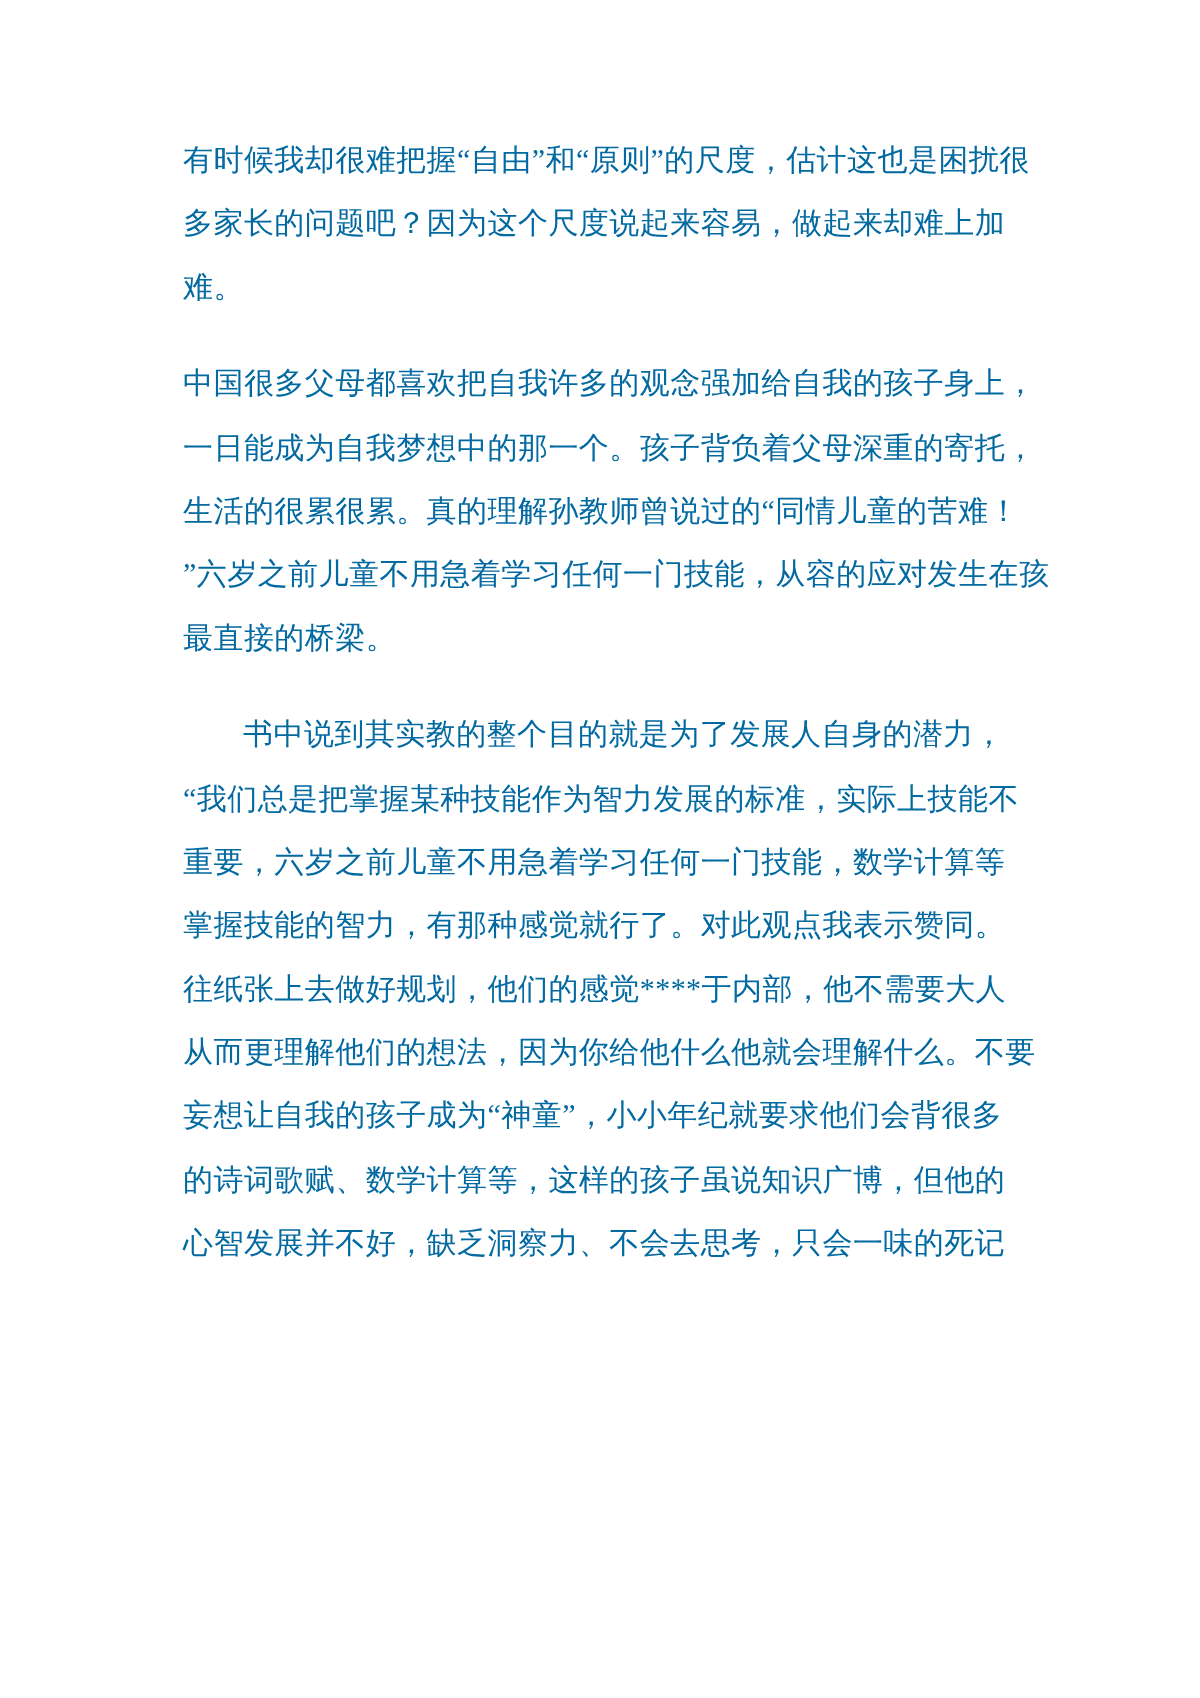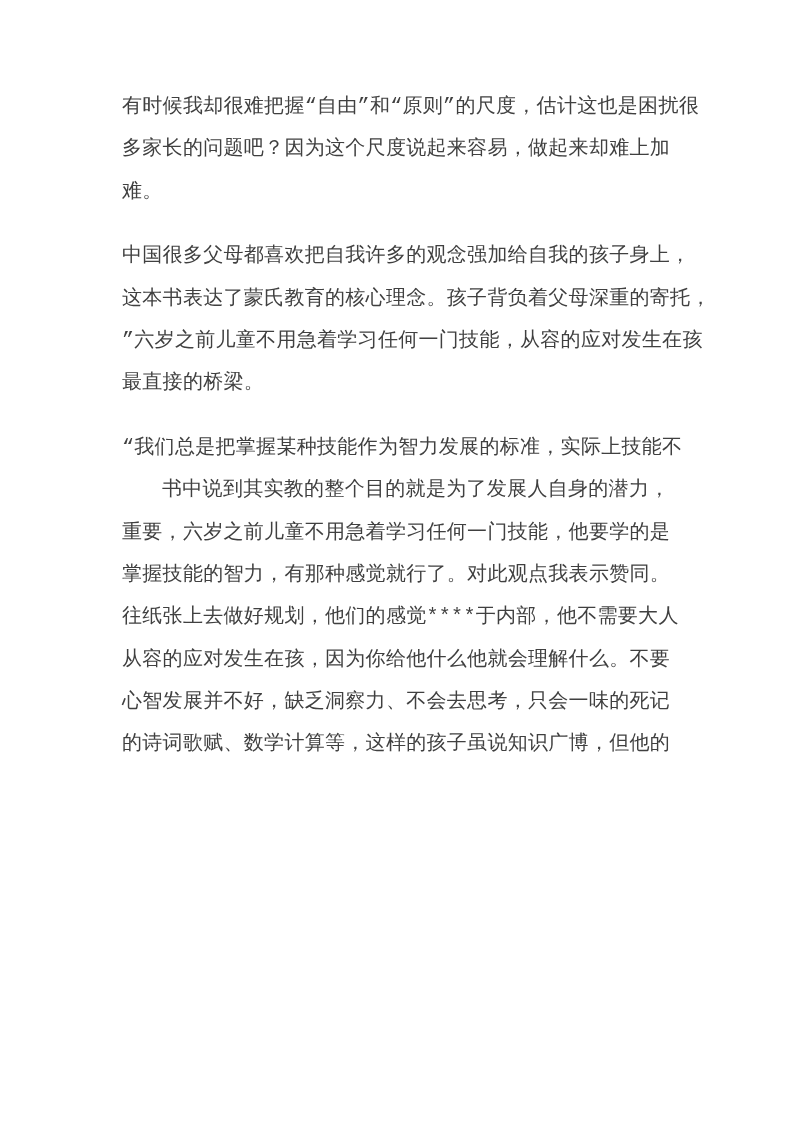--- a/index.html
+++ b/index.html
@@ -1,48 +1,50 @@
 <!DOCTYPE html>
 <html><head>
   <meta charset="utf-8">
   <style>
     html, body { margin: 0; padding: 0; background: #ffffff; }
     body { width: 800px; height: 1132px; position: relative; overflow: hidden; }
     .page {
       position: absolute; left: 122px; top: 97px; width: 570px;
-      font-family: Liberation Mono, monospace;
-      font-size: 20px; color: #404040;
+      font-family: Liberation Serif, serif;
+      font-size: 20px; color: #0369a1;
     }
     .line {
       height: 20px; line-height: 20px; white-space: nowrap;
       margin-bottom: 22.4px; letter-spacing: 0.3px;
     }
     .line.indent { padding-left: 40px; }
     .para-gap { height: 22px; }
   </style>
 </head>
 <body>
 
 <div class="page">
   <div>
     <div class="line">有时候我却很难把握“自由”和“原则”的尺度，估计这也是困扰很</div>
     <div class="line">多家长的问题吧？因为这个尺度说起来容易，做起来却难上加</div>
     <div class="line">难。</div>
   </div>
   <div class="para-gap"></div>
   <div>
     <div class="line">中国很多父母都喜欢把自我许多的观念强加给自我的孩子身上，</div>
-    <div class="line">这本书表达了蒙氏教育的核心理念。孩子背负着父母深重的寄托，</div>
+    <div class="line">一日能成为自我梦想中的那一个。孩子背负着父母深重的寄托，</div>
+    <div class="line">生活的很累很累。真的理解孙教师曾说过的“同情儿童的苦难！</div>
     <div class="line">”六岁之前儿童不用急着学习任何一门技能，从容的应对发生在孩</div>
     <div class="line">最直接的桥梁。</div>
   </div>
   <div class="para-gap"></div>
   <div>
+    <div class="line indent">书中说到其实教的整个目的就是为了发展人自身的潜力，</div>
     <div class="line">“我们总是把掌握某种技能作为智力发展的标准，实际上技能不</div>
-    <div class="line indent">书中说到其实教的整个目的就是为了发展人自身的潜力，</div>
-    <div class="line">重要，六岁之前儿童不用急着学习任何一门技能，他要学的是</div>
+    <div class="line">重要，六岁之前儿童不用急着学习任何一门技能，数学计算等</div>
     <div class="line">掌握技能的智力，有那种感觉就行了。对此观点我表示赞同。</div>
     <div class="line">往纸张上去做好规划，他们的感觉****于内部，他不需要大人</div>
-    <div class="line">从容的应对发生在孩，因为你给他什么他就会理解什么。不要</div>
+    <div class="line">从而更理解他们的想法，因为你给他什么他就会理解什么。不要</div>
+    <div class="line">妄想让自我的孩子成为“神童”，小小年纪就要求他们会背很多</div>
+    <div class="line">的诗词歌赋、数学计算等，这样的孩子虽说知识广博，但他的</div>
     <div class="line">心智发展并不好，缺乏洞察力、不会去思考，只会一味的死记</div>
-    <div class="line">的诗词歌赋、数学计算等，这样的孩子虽说知识广博，但他的</div>
   </div>
 </div>
 
 </body></html>

